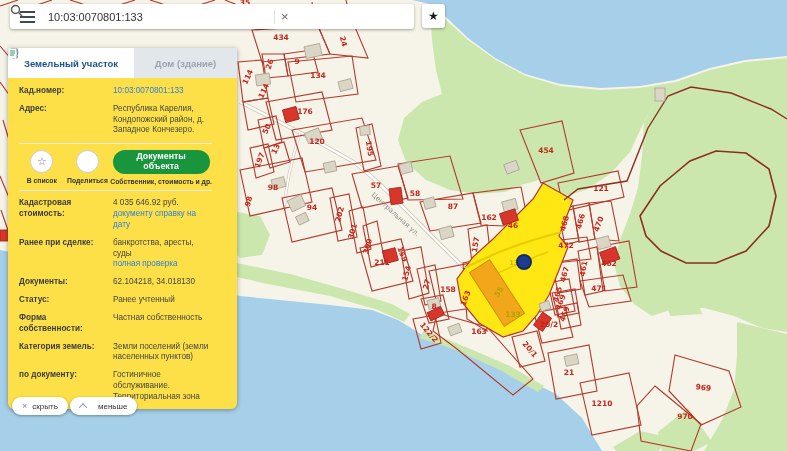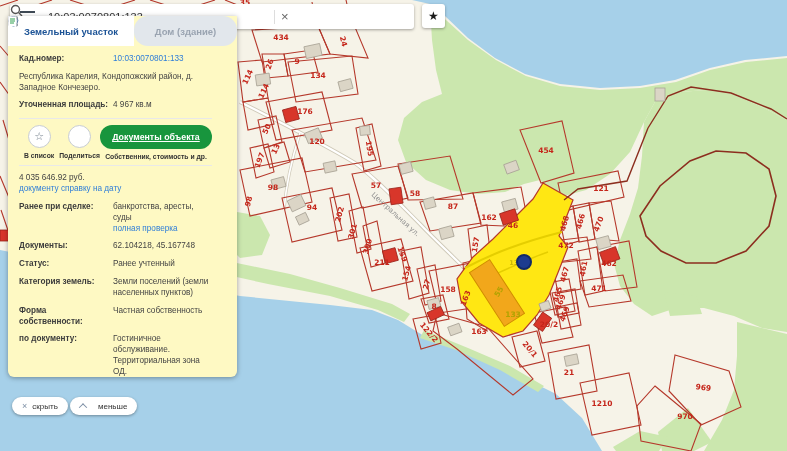--- a/index.html
+++ b/index.html
@@ -22,41 +22,41 @@
   .searchbar input{border:none;outline:none;width:222px;font:11px "Liberation Sans",sans-serif;
                    color:#333;background:transparent;padding:0 4px;}
   .sb-icons{display:flex;align-items:center;gap:6px;}
   .sb-div{width:1px;height:14px;background:#ddd;}
   .sb-x{font-size:13px;color:#666;line-height:1;cursor:pointer;}
   .fav-btn{position:absolute;left:422px;top:4px;width:23px;height:24px;background:#fff;border-radius:3px;
            box-shadow:0 1px 3px rgba(0,0,0,.35);display:flex;align-items:center;justify-content:center;
            font-size:12px;color:#1a1a1a;cursor:pointer;}
 
   
-  .panel{position:absolute;left:8px;top:16px;width:229px;height:361px;background:#fef9c3;
+  .panel{position:absolute;left:8px;top:48px;width:229px;height:361px;background:#fde047;
          border-radius:0 0 6px 6px;box-shadow:0 1px 5px rgba(0,0,0,.35);overflow:hidden;}
   .tabs{display:flex;height:30px;}
   .tab{display:flex;align-items:center;justify-content:center;gap:4px;font-size:9.5px;font-weight:bold;cursor:pointer;}
   .tab.active{width:126px;background:#fff;color:#1c5396;}
-  .tab.inactive{flex:1;background:#e2e7ec;color:#9aa4b1;border-radius:14px;}
+  .tab.inactive{flex:1;background:#e2e7ec;color:#9aa4b1;}
   .tab svg{flex:none;}
   .pbody{padding:8px 25px 0 11px;}
   .prow{display:flex;margin-bottom:7px;font-size:8.2px;line-height:1.32;}
   .plabel{width:90px;flex:none;font-weight:bold;color:#3c3c3c;padding-right:4px;}
   .pvalue{flex:1;color:#444;}
   .blue{color:#2f7ed8;text-decoration:none;}
   .acts{display:flex;align-items:flex-start;border-top:1px solid #e9e9e9;border-bottom:1px solid #e9e9e9;
         padding:6px 0 5px;margin-bottom:7px;}
   .acol{width:47px;display:flex;flex-direction:column;align-items:center;}
   .cbtn{width:21px;height:21px;border:1px solid #c8cdd2;border-radius:50%;background:#fff;
         display:flex;align-items:center;justify-content:center;color:#7d8893;font-size:11px;cursor:pointer;}
   .acap{font-size:6.8px;font-weight:bold;color:#333;margin-top:4px;white-space:nowrap;}
   .gcol{flex:1;display:flex;flex-direction:column;align-items:center;}
-  .gbtn{width:112px;height:24px;border:none;border-radius:13px;background:#18953d;color:#fff;
-        font-weight:bold;font-size:8.8px;display:flex;align-items:center;justify-content:center;gap:4px;cursor:pointer;text-decoration:underline;}
+  .gbtn{width:97px;height:24px;border:none;border-radius:13px;background:#18953d;color:#fff;
+        font-weight:bold;font-size:8.8px;display:flex;align-items:flex-start;justify-content:center;gap:4px;cursor:pointer;}
 
   
   .pill{position:absolute;top:397px;height:18px;background:#fff;border-radius:10px;
         box-shadow:0 1px 3px rgba(0,0,0,.35);display:flex;align-items:center;gap:5px;
         padding:0 10px;font-size:8px;color:#333;cursor:pointer;}
   .pill.hide{left:12px;}
   .pill.less{left:70px;gap:12px;}
   .pill .xic{color:#7d8fa5;font-size:9px;line-height:1;}
   .chev{width:5px;height:5px;border-top:1.5px solid #7d8fa5;border-left:1.5px solid #7d8fa5;
         transform:rotate(45deg) translate(1px,1px);}
@@ -298,25 +298,22 @@
         <span>Дом (здание)</span>
       </div>
     </div>
 
     <div class="pbody">
       <div class="prow">
         <div class="plabel">Кад.номер:</div>
         <div class="pvalue"><a href="#" class="blue">10:03:0070801:133</a></div>
       </div>
       <div class="prow">
+        <div class="plabel">Адрес:</div>
         <div class="pvalue">Республика Карелия, Кондопожский район, д. Западное Кончезеро.</div>
-      </div>
-      <div class="prow">
-        <div class="plabel">Уточненная площадь:</div>
-        <div class="pvalue">4 967 кв.м</div>
       </div>
 
       <div class="acts">
         <div class="acol">
           <div class="cbtn">
             <span>☆</span>
           </div>
           <div class="acap">В список</div>
         </div>
         <div class="acol">
@@ -337,47 +334,48 @@
             <svg width="9" height="11" viewBox="0 0 9 11">
               <rect x="0.5" y="0.5" width="8" height="10" rx="1" fill="#fff"></rect>
               <path d="M2,3 h5 M2,5 h5 M2,7 h4" stroke="#18953d" stroke-width="0.9"></path>
             </svg>
           </button>
           <div class="acap">Собственник, стоимость и др.</div>
         </div>
       </div>
 
       <div class="prow">
+        <div class="plabel">Кадастровая стоимость:</div>
         <div class="pvalue">
           <div>4 035 646.92 руб.</div>
           <a href="#" class="blue">документу справку на дату</a>
         </div>
       </div>
       <div class="prow">
         <div class="plabel">Ранее при сделке:</div>
         <div class="pvalue">
           <div>банкротства, аресты, суды</div>
           <a href="#" class="blue">полная проверка</a>
         </div>
       </div>
       <div class="prow">
         <div class="plabel">Документы:</div>
-        <div class="pvalue">62.104218, 45.167748</div>
+        <div class="pvalue">62.104218, 34.018130</div>
       </div>
       <div class="prow">
         <div class="plabel">Статус:</div>
         <div class="pvalue">Ранее учтенный</div>
       </div>
       <div class="prow">
+        <div class="plabel">Форма собственности:</div>
+        <div class="pvalue">Частная собственность</div>
+      </div>
+      <div class="prow">
         <div class="plabel">Категория земель:</div>
         <div class="pvalue">Земли поселений (земли населенных пунктов)</div>
-      </div>
-      <div class="prow">
-        <div class="plabel">Форма собственности:</div>
-        <div class="pvalue">Частная собственность</div>
       </div>
       <div class="prow">
         <div class="plabel">по документу:</div>
         <div class="pvalue">Гостиничное обслуживание. Территориальная зона ОД. Многофункциональная общественно-деловая зона</div>
       </div>
     </div>
   </div>
 
   <div class="pill hide">
     <span class="xic">×</span>

